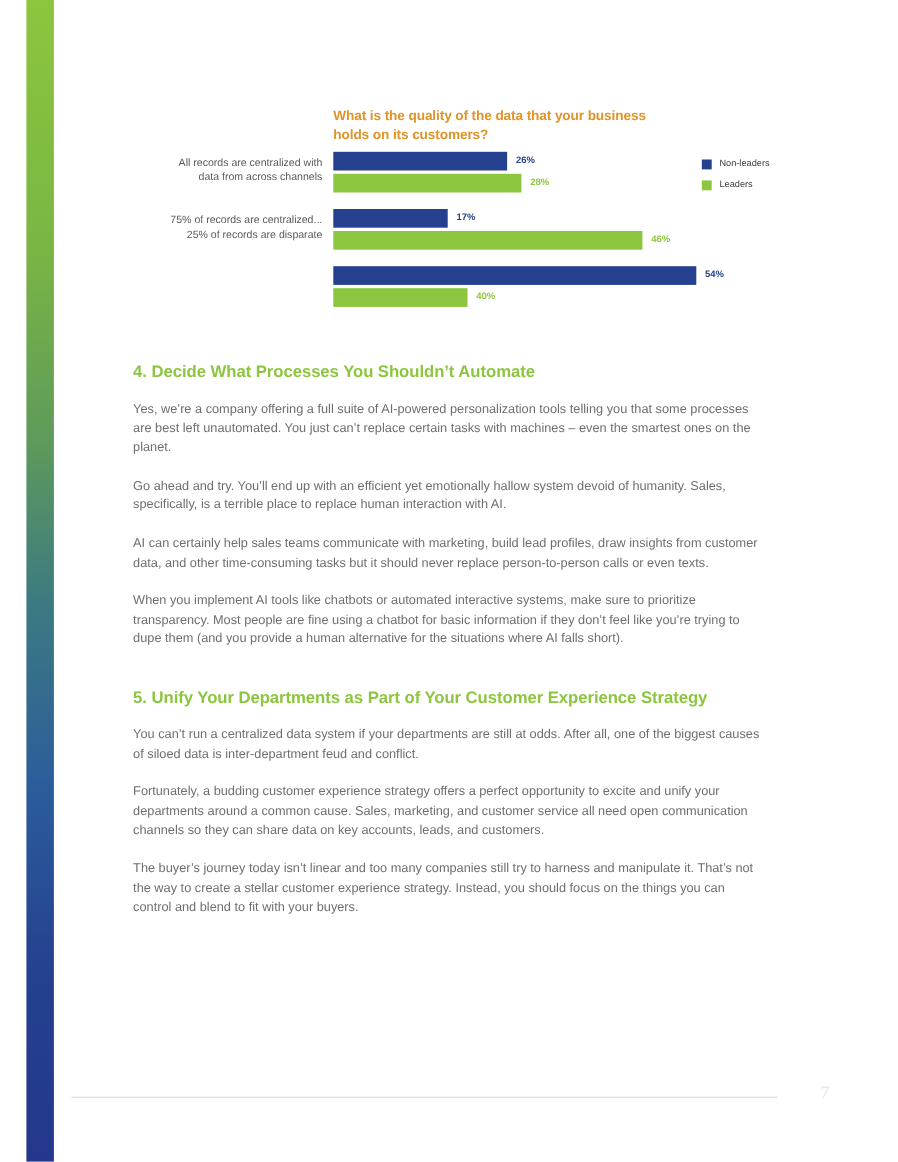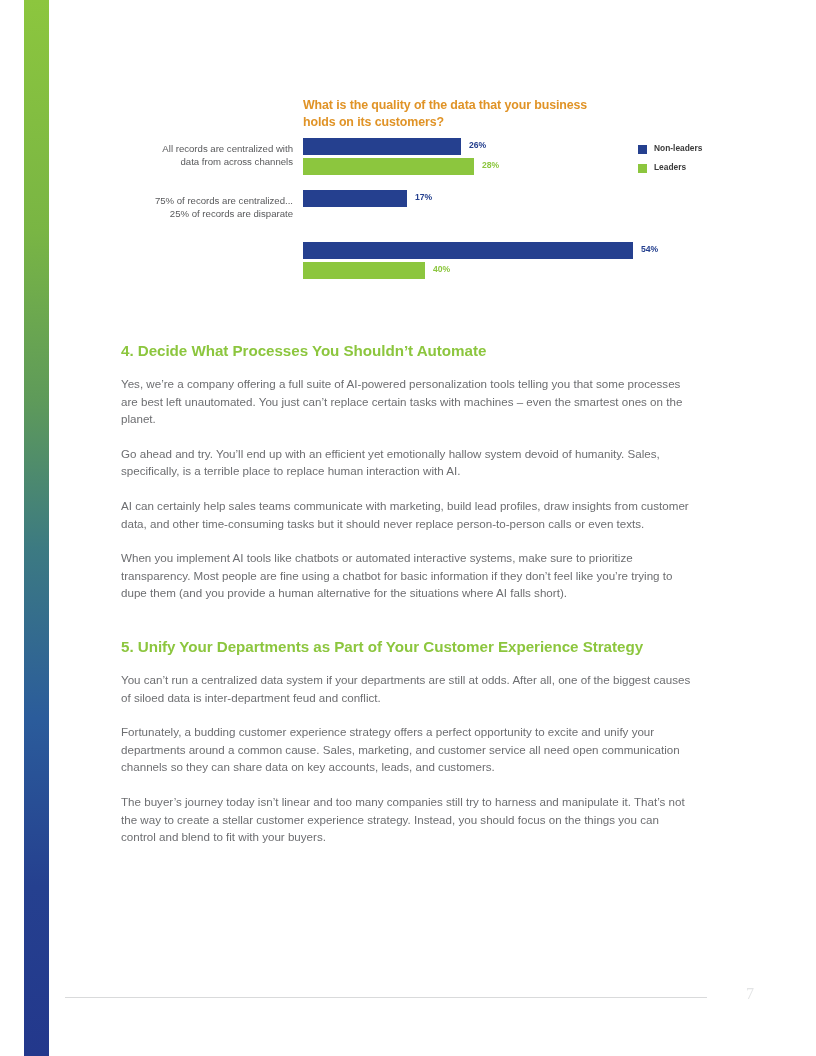--- a/index.html
+++ b/index.html
@@ -121,34 +121,34 @@
     position: absolute;
     left: 0; top: 2px;
     width: 9px; height: 9px;
   }
   .legend-swatch.nonleader { background: #25408F; }
   .legend-swatch.leader    { background: #8CC63E; }
   .legend-text {
     position: absolute;
     left: 16px; top: 0;
     font-size: 8.4px;
-    font-weight: bold;
+    font-weight: normal;
     color: #3A3A3A;
     white-space: nowrap;
   }
 
   
   #article {
     position: absolute;
     left: 121px;
     top: 328px;
     width: 575px;
   }
   h2.section-heading {
-    margin: 12px 0 14px 0;
+    margin: 0 0 14px 0;
     font-size: 15.2px;
     font-weight: bold;
     color: #8CC63E;
     line-height: 21px;
     letter-spacing: -0.05px;
   }
   h2.section-heading.spaced-top { margin-top: 34px; }
   p.body-para {
     margin: 0 0 17px 0;
     font-size: 11.6px;
@@ -210,20 +210,24 @@
       <div class="bar-group" style="top:52px;">
         <div class="cat-label">
           <div>75% of records are centralized...</div>
           <div>25% of records are disparate</div>
         </div>
         <div class="bars">
           <div class="bar-row">
             <div class="bar nonleader" style="width:104px;"></div>
             <div class="bar-value nonleader" style="left:112px;">17%</div>
           </div>
+          <div class="bar-row">
+            <div class="bar leader" style="width:281px;"></div>
+            <div class="bar-value leader" style="left:289px;">46%</div>
+          </div>
         </div>
       </div>
 
       <div class="bar-group" style="top:104px;">
         <div class="bars">
           <div class="bar-row">
             <div class="bar nonleader" style="width:330px;"></div>
             <div class="bar-value nonleader" style="left:338px;">54%</div>
           </div>
           <div class="bar-row">

